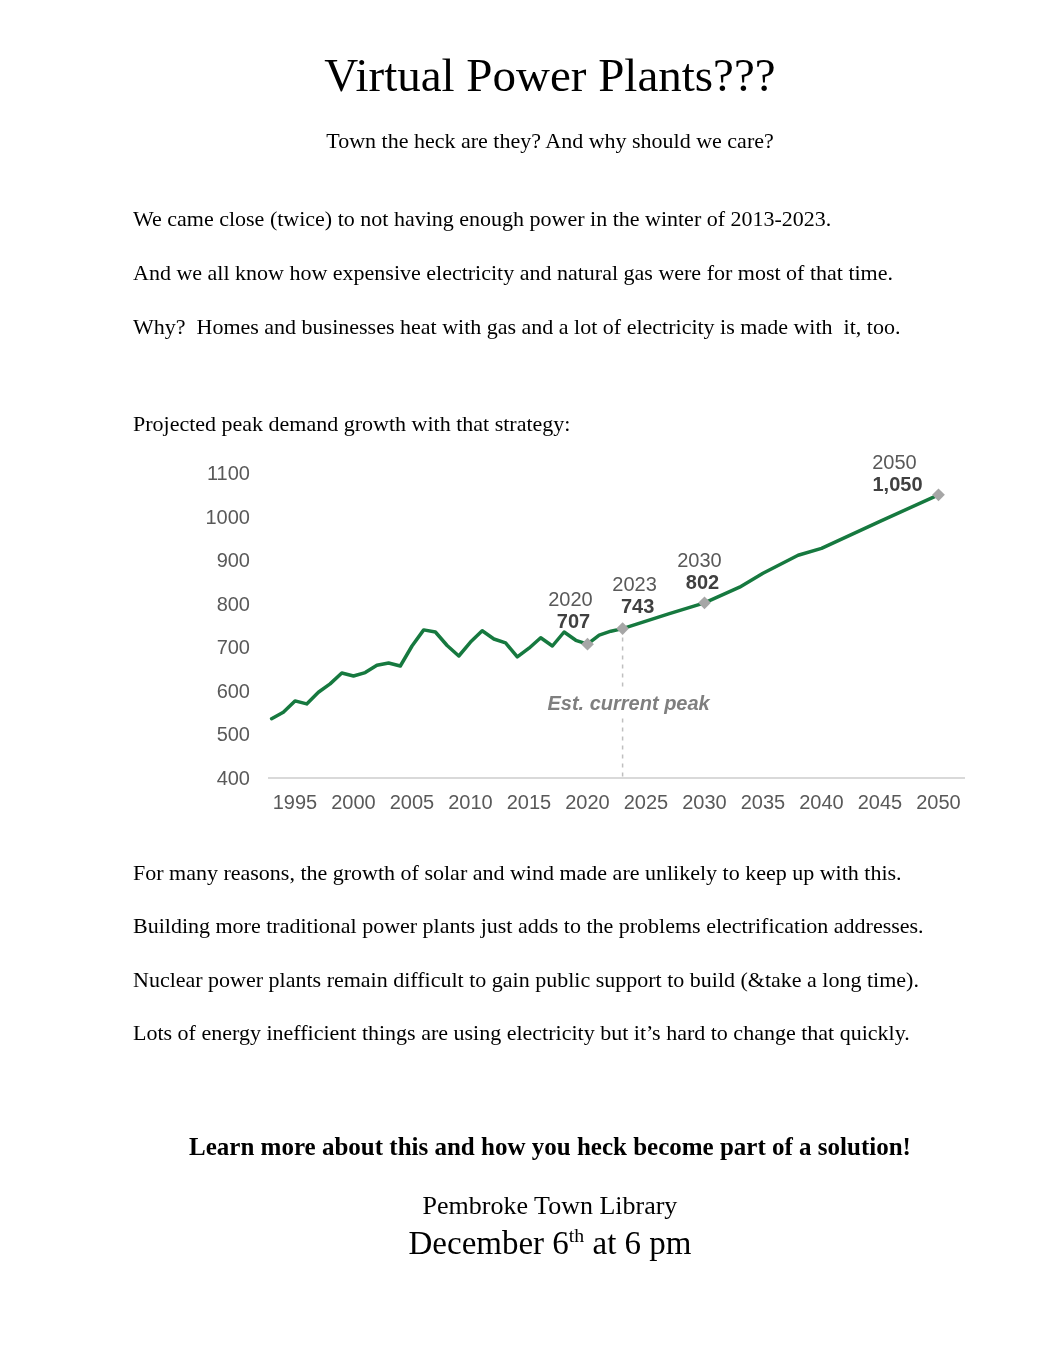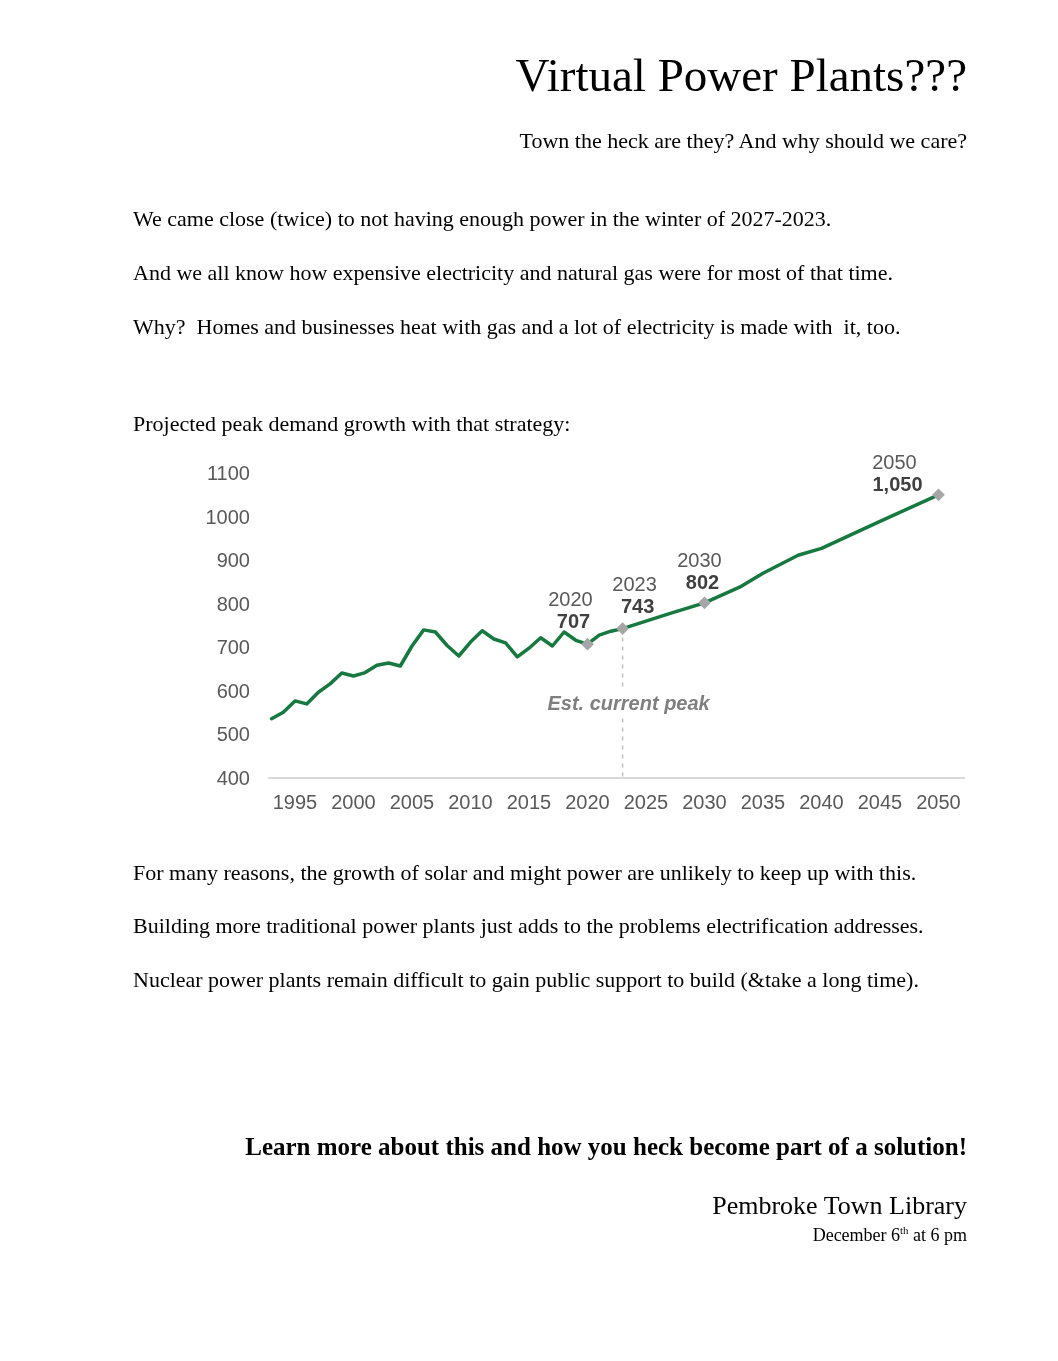--- a/index.html
+++ b/index.html
@@ -1,42 +1,42 @@
 <!DOCTYPE html>
 <html><head>
 <meta charset="utf-8">
 <style>
   html,body{margin:0;padding:0;background:#ffffff;}
   body{width:1058px;height:1361px;position:relative;font-family:"Liberation Serif",serif;color:#000;}
   .page{position:absolute;inset:0;background:#fff;}
-  .centered{position:absolute;left:133px;width:834px;text-align:right;}
+  .centered{position:absolute;left:133px;width:834px;text-align:center;}
   .title{top:50px;font-size:47px;line-height:1.1;font-weight:normal;margin:0;}
   .subtitle{top:128px;font-size:22px;}
   .para{position:absolute;left:133px;width:860px;font-size:22px;line-height:24px;white-space:pre-wrap;}
   .p1{top:185px}.p2{top:239px}.p3{top:293px}.p4{top:346px}.p5{top:390px}
   .p6{top:839px}.p7{top:892px}.p8{top:946px}.p9{top:999px}.p10{top:1053px}
   .cta{top:1133px;font-size:25px;font-weight:bold;}
   .venue{top:1191px;font-size:26px;}
-  .dateline{top:1224px;font-size:18px;}
+  .dateline{top:1224px;font-size:33px;}
   .dateline sup{font-size:60%;}
   .chart-wrap{position:absolute;left:130px;top:430px;width:830px;height:380px;}
   .chart-wrap svg{display:block;width:830px;height:380px;}
   .tick{font:20px "Liberation Sans",sans-serif;}
   .bold{font-weight:bold;}
   .note{font:italic bold 20px "Liberation Sans",sans-serif;}
 </style>
 </head>
 <body>
 
 <div class="page">
 
   <h1 class="centered title">Virtual Power Plants???</h1>
   <div class="centered subtitle">Town the heck are they? And why should we care?</div>
 
-  <p class="para p1">We came close (twice) to not having enough power in the winter of 2027-2023.</p>
+  <p class="para p1">We came close (twice) to not having enough power in the winter of 2013-2023.</p>
   <p class="para p2">And we all know how expensive electricity and natural gas were for most of that time.</p>
   <p class="para p3">Why?  Homes and businesses heat with gas and a lot of electricity is made with  it, too.</p>
   <p class="para p5">Projected peak demand growth with that strategy:</p>
 
   <figure class="chart-wrap">
     <svg id="chart-svg" viewBox="0 0 830 380">
         <line x1="98" y1="332" x2="795" y2="332" stroke="#d9d9d9" stroke-width="2"></line>
         <text x="80" y="339" text-anchor="end" fill="#595959" class="tick">400</text>
         <text x="80" y="295.42857142857144" text-anchor="end" fill="#595959" class="tick">500</text>
         <text x="80" y="251.85714285714286" text-anchor="end" fill="#595959" class="tick">600</text>
@@ -69,21 +69,22 @@
         <text x="467.59999999999997" y="166.55" text-anchor="middle" fill="#404040" class="tick bold">743</text>
         <rect x="530" y="152.34285714285716" width="9" height="9" transform="rotate(45 534.5 156.84285714285716)" fill="#a6a6a6"></rect>
         <text x="529.5" y="120.84285714285716" text-anchor="middle" fill="#595959" class="tick">2030</text>
         <text x="532.5" y="142.84285714285716" text-anchor="middle" fill="#404040" class="tick bold">802</text>
         <rect x="764" y="44.28571428571428" width="9" height="9" transform="rotate(45 768.5 48.78571428571428)" fill="#a6a6a6"></rect>
         <text x="724.5" y="22.785714285714278" text-anchor="middle" fill="#595959" class="tick">2050</text>
         <text x="727.5" y="44.78571428571428" text-anchor="middle" fill="#404040" class="tick bold">1,050</text>
       </svg>
   </figure>
 
-  <p class="para p6">For many reasons, the growth of solar and might power are unlikely to keep up with this.</p>
+  <p class="para p6">For many reasons, the growth of solar and wind made are unlikely to keep up with this.</p>
   <p class="para p7">Building more traditional power plants just adds to the problems electrification addresses.</p>
   <p class="para p8">Nuclear power plants remain difficult to gain public support to build (&amp;take a long time).</p>
+  <p class="para p9">Lots of energy inefficient things are using electricity but it’s hard to change that quickly.</p>
 
   <div class="centered cta">Learn more about this and how you heck become part of a solution!</div>
   <div class="centered venue">Pembroke Town Library</div>
   <div class="centered dateline"><span>December 6</span><sup>th</sup><span> at 6 pm</span></div>
 
 </div>
 
 </body></html>

